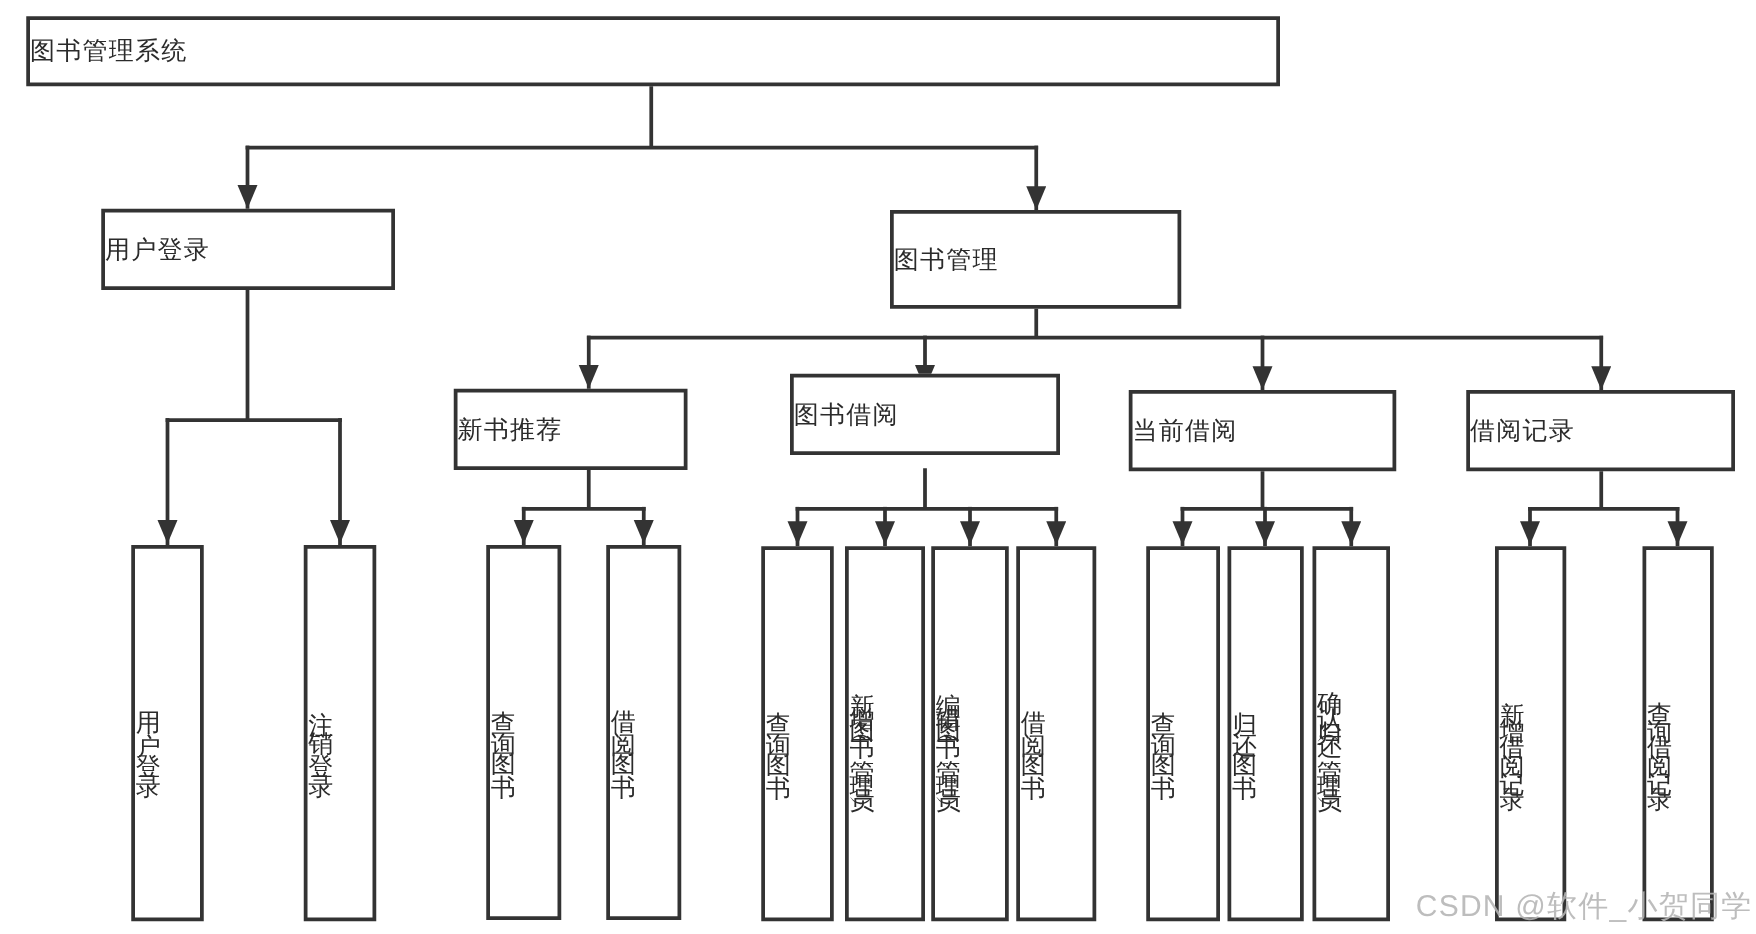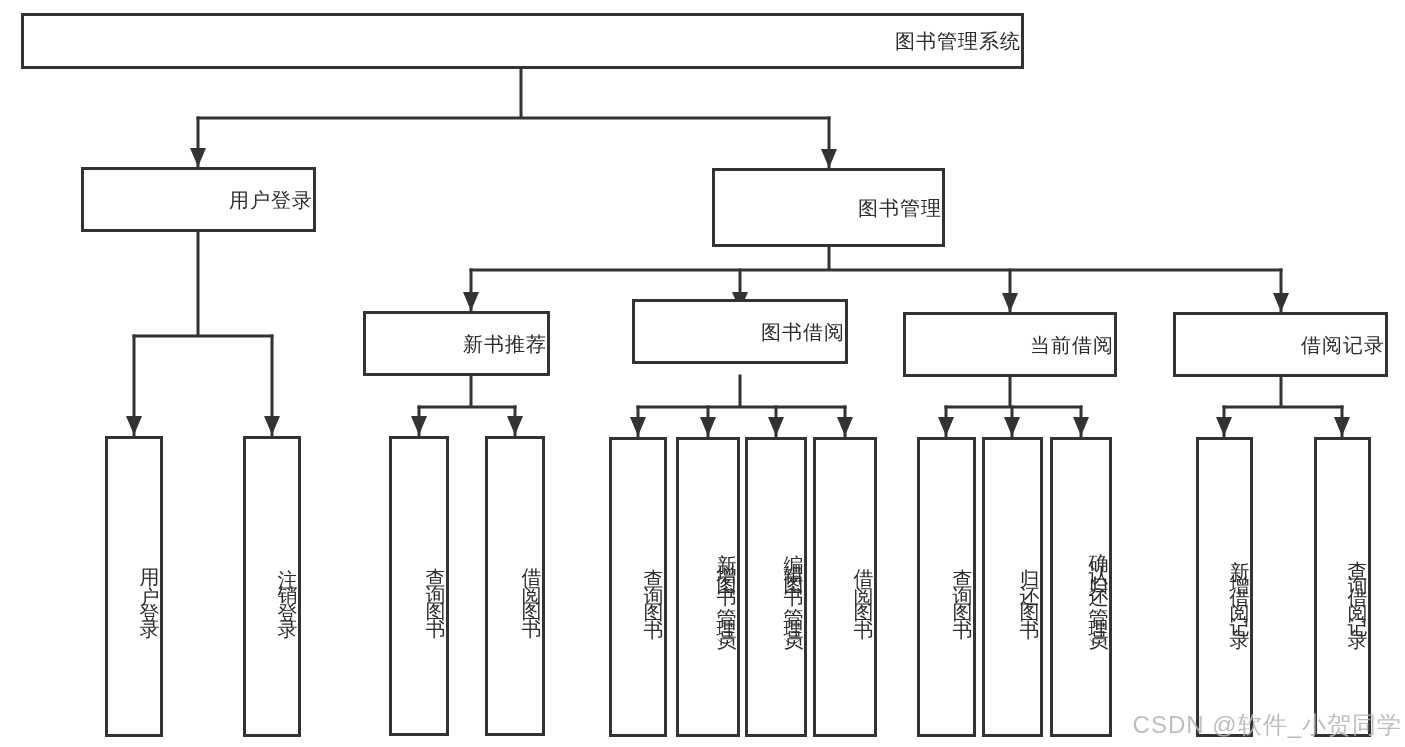--- a/index.html
+++ b/index.html
@@ -16,21 +16,21 @@
     left: 0; top: 0;
     z-index: 1;
   }
   .node {
     position: absolute;
     box-sizing: border-box;
     background: #ffffff;
     border: 3px solid #333333;
     display: flex;
     align-items: center;
-    justify-content: flex-end;
+    justify-content: flex-start;
     z-index: 2;
   }
   .node .lbl {
     font-size: 20px;
     color: #2b2b2b;
     letter-spacing: 1px;
     white-space: nowrap;
     line-height: 1.2;
   }
   .node.v .lbl {

